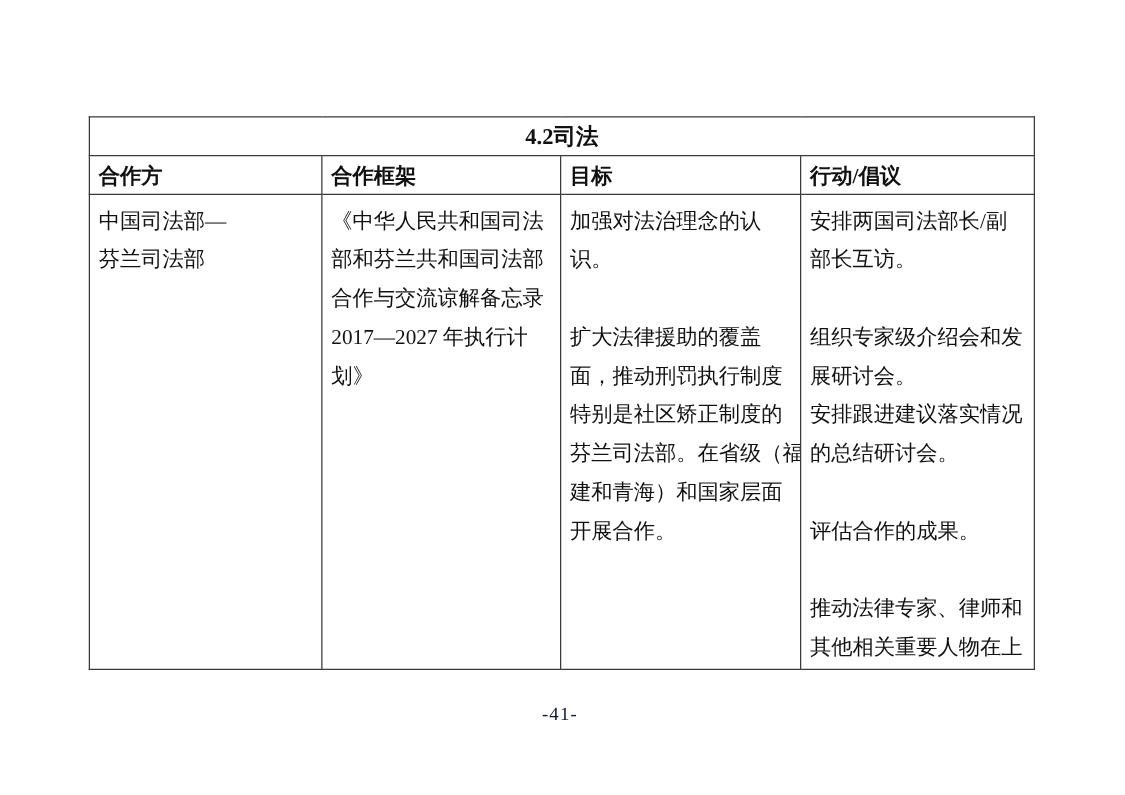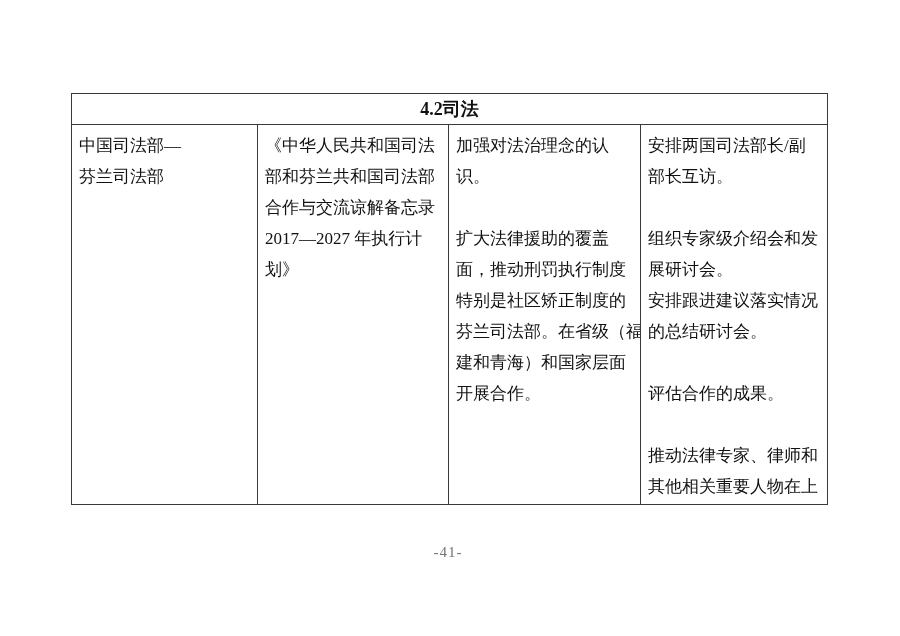--- a/index.html
+++ b/index.html
@@ -50,43 +50,49 @@
     vertical-align: top;
     font-size: 17px;
     line-height: 31px;
     padding: 5px 7px 0 7px;
     white-space: pre;
     text-align: left;
   }
   .page-number {
     position: absolute;
     left: 0;
-    top: 544px;
+    top: 564px;
     width: 100%;
     text-align: center;
     font-size: 15px;
     letter-spacing: 1px;
-    color: #737373;
+    color: #0f172a;
   }
 </style>
 </head>
 <body>
 
 <div class="page">
 
   <table class="coop-table">
     <colgroup>
       <col style="width:186px">
       <col style="width:191px">
       <col style="width:192px">
       <col style="width:187px">
     </colgroup>
     <tbody>
       <tr>
         <td colspan="4" class="title-cell">4.2司法</td>
+      </tr>
+      <tr class="header-row">
+        <td>合作方</td>
+        <td>合作框架</td>
+        <td>目标</td>
+        <td>行动/倡议</td>
       </tr>
       <tr class="body-row">
         <td>中国司法部—
 芬兰司法部</td>
         <td>《中华人民共和国司法
 部和芬兰共和国司法部
 合作与交流谅解备忘录
 2017—2027 年执行计
 划》</td>
         <td>加强对法治理念的认

